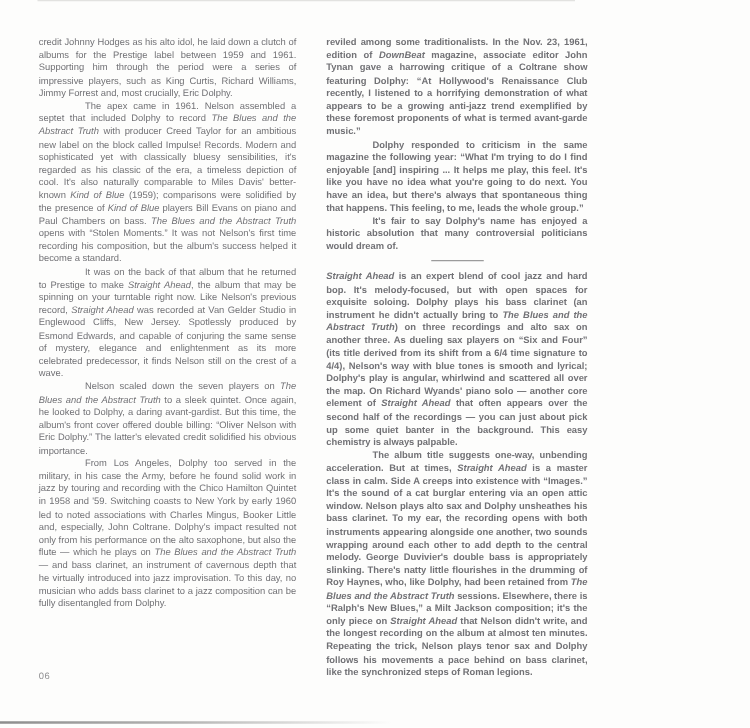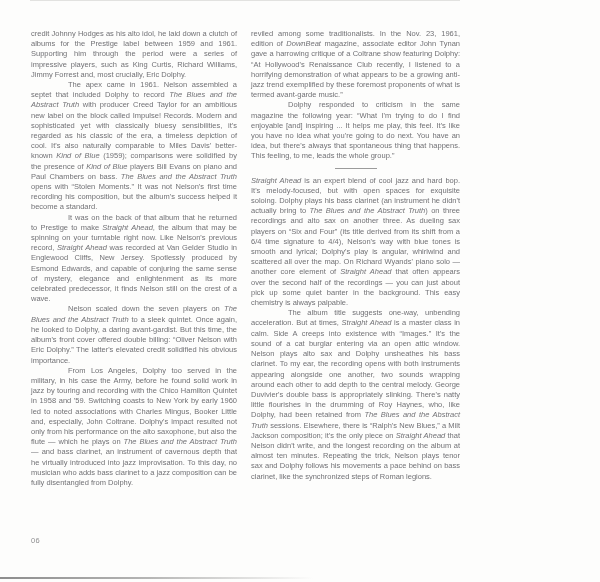--- a/index.html
+++ b/index.html
@@ -20,21 +20,21 @@
   .col {
     position: absolute;
     top: 29px;
     color: var(--body, #717175);
     font-size: 7.5px;
     line-height: 10.2px;
     text-align: justify;
     letter-spacing: 0px;
   }
   .col-left  { left: 31px;  width: 206px; }
-  .col-right { left: 251px; width: 209px; }
+  .col-right { left: 261px; width: 209px; font-weight: bold; }
   .col p { margin: 0; }
   .col p.indent { text-indent: 37px; }
   .col em { font-style: italic; }
   .section-divider {
     width: 42px; height: 1px;
     background: var(--divider, #9b9b9b);
     margin: 6px auto 7px auto;
   }
   .footer-num {
     position: absolute;
@@ -68,20 +68,21 @@
   <div class="col col-left">
       <p class="">credit Johnny Hodges as his alto idol, he laid down a clutch of albums for the Prestige label between 1959 and 1961. Supporting him through the period were a series of impressive players, such as King Curtis, Richard Williams, Jimmy Forrest and, most crucially, Eric Dolphy.</p>
       <p class="indent">The apex came in 1961. Nelson assembled a septet that included Dolphy to record <em>The Blues and the Abstract Truth</em> with producer Creed Taylor for an ambitious new label on the block called Impulse! Records. Modern and sophisticated yet with classically bluesy sensibilities, it's regarded as his classic of the era, a timeless depiction of cool. It's also naturally comparable to Miles Davis' better-known <em>Kind of Blue</em> (1959); comparisons were solidified by the presence of <em>Kind of Blue</em> players Bill Evans on piano and Paul Chambers on bass. <em>The Blues and the Abstract Truth</em> opens with “Stolen Moments.” It was not Nelson's first time recording his composition, but the album's success helped it become a standard.</p>
       <p class="indent">It was on the back of that album that he returned to Prestige to make <em>Straight Ahead</em>, the album that may be spinning on your turntable right now. Like Nelson's previous record, <em>Straight Ahead</em> was recorded at Van Gelder Studio in Englewood Cliffs, New Jersey. Spotlessly produced by Esmond Edwards, and capable of conjuring the same sense of mystery, elegance and enlightenment as its more celebrated predecessor, it finds Nelson still on the crest of a wave.</p>
       <p class="indent">Nelson scaled down the seven players on <em>The Blues and the Abstract Truth</em> to a sleek quintet. Once again, he looked to Dolphy, a daring avant-gardist. But this time, the album's front cover offered double billing: “Oliver Nelson with Eric Dolphy.” The latter's elevated credit solidified his obvious importance.</p>
       <p class="indent">From Los Angeles, Dolphy too served in the military, in his case the Army, before he found solid work in jazz by touring and recording with the Chico Hamilton Quintet in 1958 and '59. Switching coasts to New York by early 1960 led to noted associations with Charles Mingus, Booker Little and, especially, John Coltrane. Dolphy's impact resulted not only from his performance on the alto saxophone, but also the flute — which he plays on <em>The Blues and the Abstract Truth</em> — and bass clarinet, an instrument of cavernous depth that he virtually introduced into jazz improvisation. To this day, no musician who adds bass clarinet to a jazz composition can be fully disentangled from Dolphy.</p>
     </div>
   <div class="col col-right">
       <p class="">reviled among some traditionalists. In the Nov. 23, 1961, edition of <em>DownBeat</em> magazine, associate editor John Tynan gave a harrowing critique of a Coltrane show featuring Dolphy: “At Hollywood's Renaissance Club recently, I listened to a horrifying demonstration of what appears to be a growing anti-jazz trend exemplified by these foremost proponents of what is termed avant-garde music.”</p>
       <p class="indent">Dolphy responded to criticism in the same magazine the following year: “What I'm trying to do I find enjoyable [and] inspiring ... It helps me play, this feel. It's like you have no idea what you're going to do next. You have an idea, but there's always that spontaneous thing that happens. This feeling, to me, leads the whole group.”</p>
+      <p class="indent">It's fair to say Dolphy's name has enjoyed a historic absolution that many controversial politicians would dream of.</p>
       <div class="section-divider"></div>
       <p class=""><em>Straight Ahead</em> is an expert blend of cool jazz and hard bop. It's melody-focused, but with open spaces for exquisite soloing. Dolphy plays his bass clarinet (an instrument he didn't actually bring to <em>The Blues and the Abstract Truth</em>) on three recordings and alto sax on another three. As dueling sax players on “Six and Four” (its title derived from its shift from a 6/4 time signature to 4/4), Nelson's way with blue tones is smooth and lyrical; Dolphy's play is angular, whirlwind and scattered all over the map. On Richard Wyands' piano solo — another core element of <em>Straight Ahead</em> that often appears over the second half of the recordings — you can just about pick up some quiet banter in the background. This easy chemistry is always palpable.</p>
       <p class="indent">The album title suggests one-way, unbending acceleration. But at times, <em>Straight Ahead</em> is a master class in calm. Side A creeps into existence with “Images.” It's the sound of a cat burglar entering via an open attic window. Nelson plays alto sax and Dolphy unsheathes his bass clarinet. To my ear, the recording opens with both instruments appearing alongside one another, two sounds wrapping around each other to add depth to the central melody. George Duvivier's double bass is appropriately slinking. There's natty little flourishes in the drumming of Roy Haynes, who, like Dolphy, had been retained from <em>The Blues and the Abstract Truth</em> sessions. Elsewhere, there is “Ralph's New Blues,” a Milt Jackson composition; it's the only piece on <em>Straight Ahead</em> that Nelson didn't write, and the longest recording on the album at almost ten minutes. Repeating the trick, Nelson plays tenor sax and Dolphy follows his movements a pace behind on bass clarinet, like the synchronized steps of Roman legions.</p>
     </div>
 
   <span class="footer-num">06</span>
 
   <div class="bottom-edge"></div>
 </div>
 

